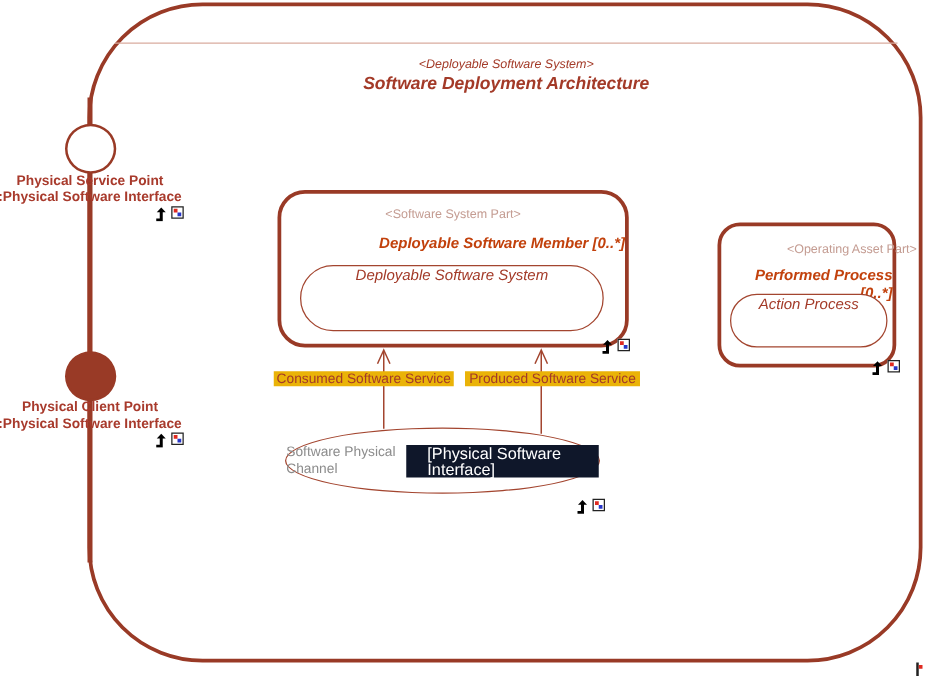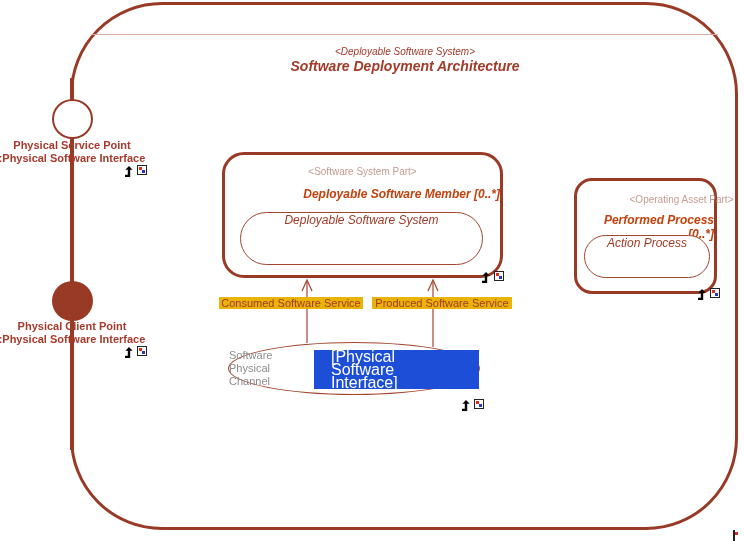--- a/index.html
+++ b/index.html
@@ -36,21 +36,21 @@
   .box-label{width:100%;text-align:right;font-size:12px;font-weight:bold;font-style:italic;color:#c2410c;line-height:14px;}
   .inner-box{box-sizing:border-box;border:2px solid #A3452F;background:#fff;display:flex;align-items:flex-start;justify-content:center;
     font-size:12px;font-weight:normal;font-style:italic;color:#A33A28;}
   .system-inner{left:240px;top:212px;width:243px;height:53px;border-radius:27px;border-width:1.5px;}
   .asset-inner{left:584px;top:235px;width:126px;height:43px;border-radius:22px;border-width:1.5px;}
 
   
   .channel-ellipse{left:228px;top:342px;width:252px;height:53px;border:1.5px solid #A3452F;border-radius:50%;
     box-sizing:border-box;background:#fff;display:flex;align-items:center;justify-content:center;}
   .channel-name{font-size:11px;color:#8C8C8C;line-height:13px;}
-  .channel-selected{font-size:16px;color:#FFFFFF;background:#1d4ed8;padding:0 17px;line-height:13px;margin-top:1px;}
+  .channel-selected{font-size:13px;color:#FFFFFF;background:#0f172a;padding:0 17px;line-height:13px;margin-top:1px;}
 
   
   .conn-label{font-size:11px;color:#A33A28;background:#eab308;line-height:12px;text-align:center;}
   .conn-consumed{left:219px;top:297px;width:144px;}
   .conn-produced{left:372px;top:297px;width:140px;}
 
   
   .icon-pair{display:flex;align-items:flex-start;gap:3px;}
   .nav-icon{width:11px;height:12px;display:block;}
   .sq-icon{position:relative;box-sizing:border-box;width:10px;height:10px;border:1px solid #222;background:#fff;}

